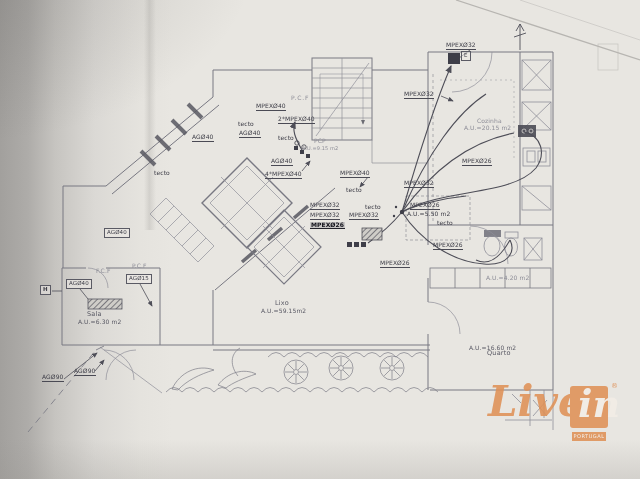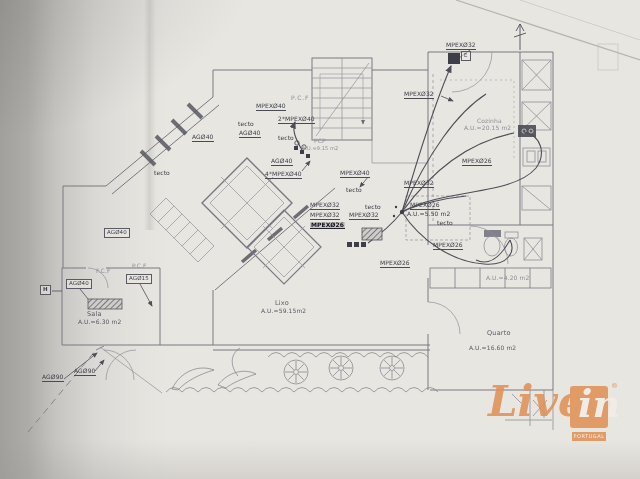--- a/index.html
+++ b/index.html
@@ -259,21 +259,21 @@
     <span class="lbl faint" style="left:132px;top:263px">P.C.F</span>
     <span class="lbl boxed" style="left:66px;top:279px">AGØ40</span>
     <span class="lbl boxed" style="left:126px;top:274px">AGØ15</span>
     <span class="lbl boxed bold" style="left:40px;top:285px">H</span>
     <span class="lbl room" style="left:87px;top:311px">Sala</span>
     <span class="lbl roomarea" style="left:78px;top:319px">A.U.=6.30 m2</span>
     <span class="lbl u" style="left:42px;top:374px">AGØ90</span>
     <span class="lbl u" style="left:74px;top:368px">AGØ90</span>
     <span class="lbl room" style="left:275px;top:300px">Lixo</span>
     <span class="lbl roomarea" style="left:261px;top:308px">A.U.=59.15m2</span>
-    <span class="lbl room" style="left:487px;top:330px">Quarto</span>
+    <span class="lbl room" style="left:487px;top:350px">Quarto</span>
     <span class="lbl roomarea" style="left:469px;top:345px">A.U.=16.60 m2</span>
   </div>
 
   <div class="logo">
     <span class="logo-live">Live</span>
     <div class="logo-in">
       <span>in</span>
     </div>
     <span class="logo-reg">®</span>
     <div class="logo-pt">PORTUGAL</div>

